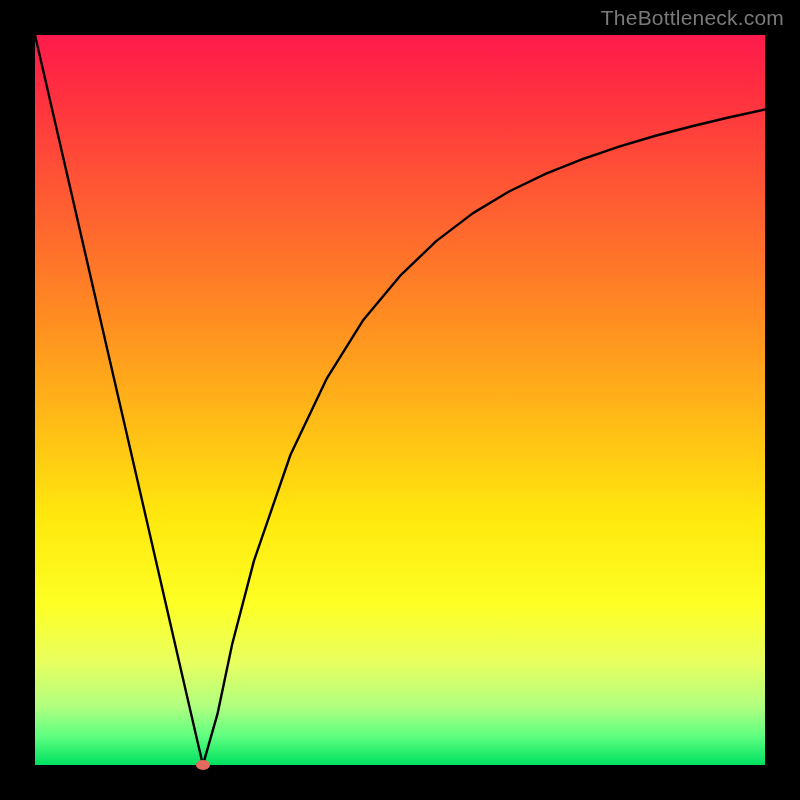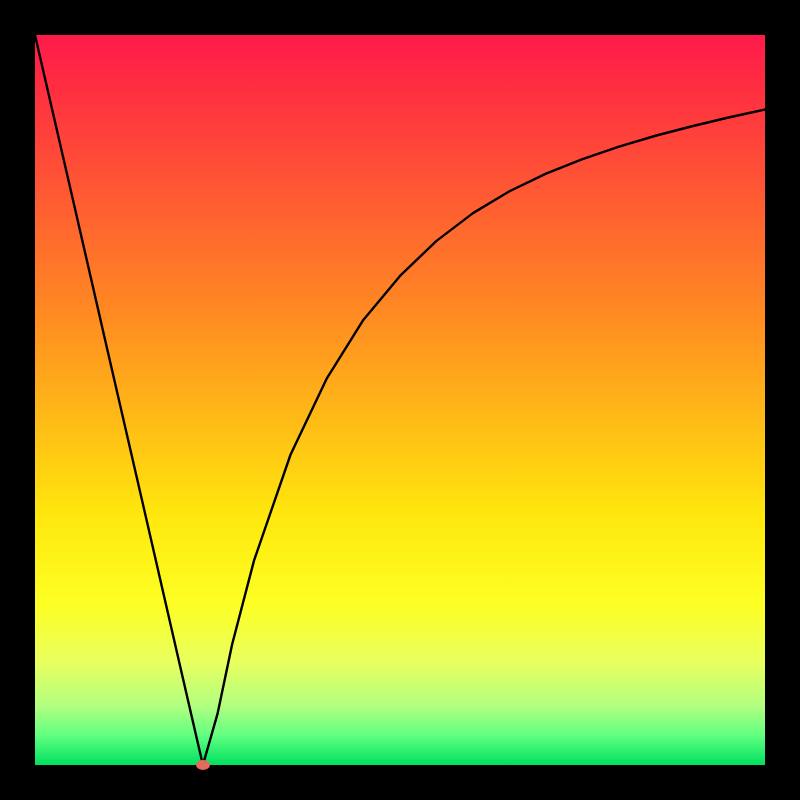--- a/index.html
+++ b/index.html
@@ -66,13 +66,14 @@
 </head>
 <body>
 
 <div class="frame">
   <div class="plot">
     <svg class="curve" viewBox="0 0 730 730" preserveAspectRatio="none">
       <path id="curve-path" fill="none" stroke="#000" stroke-width="2.4" stroke-linejoin="round" stroke-linecap="round" d="M0.00 0.00 L36.50 158.41 L73.00 317.55 L109.50 475.96 L146.00 635.10 L167.90 730.00 L182.50 678.90 L197.10 609.55 L219.00 525.60 L255.50 419.75 L292.00 343.10 L328.50 284.70 L365.00 240.90 L401.50 205.86 L438.00 178.12 L474.50 156.22 L511.00 138.70 L547.50 124.10 L584.00 111.69 L620.50 100.74 L657.00 91.25 L693.50 82.49 L730.00 74.46"></path>
     </svg>
     <div class="marker" id="dip-marker" style="left: 167.9px; top: 730px; background: rgb(228, 105, 95);"></div>
   </div>
+  <div class="watermark">TheBottleneck.com</div>
 </div>
 
 </body></html>

